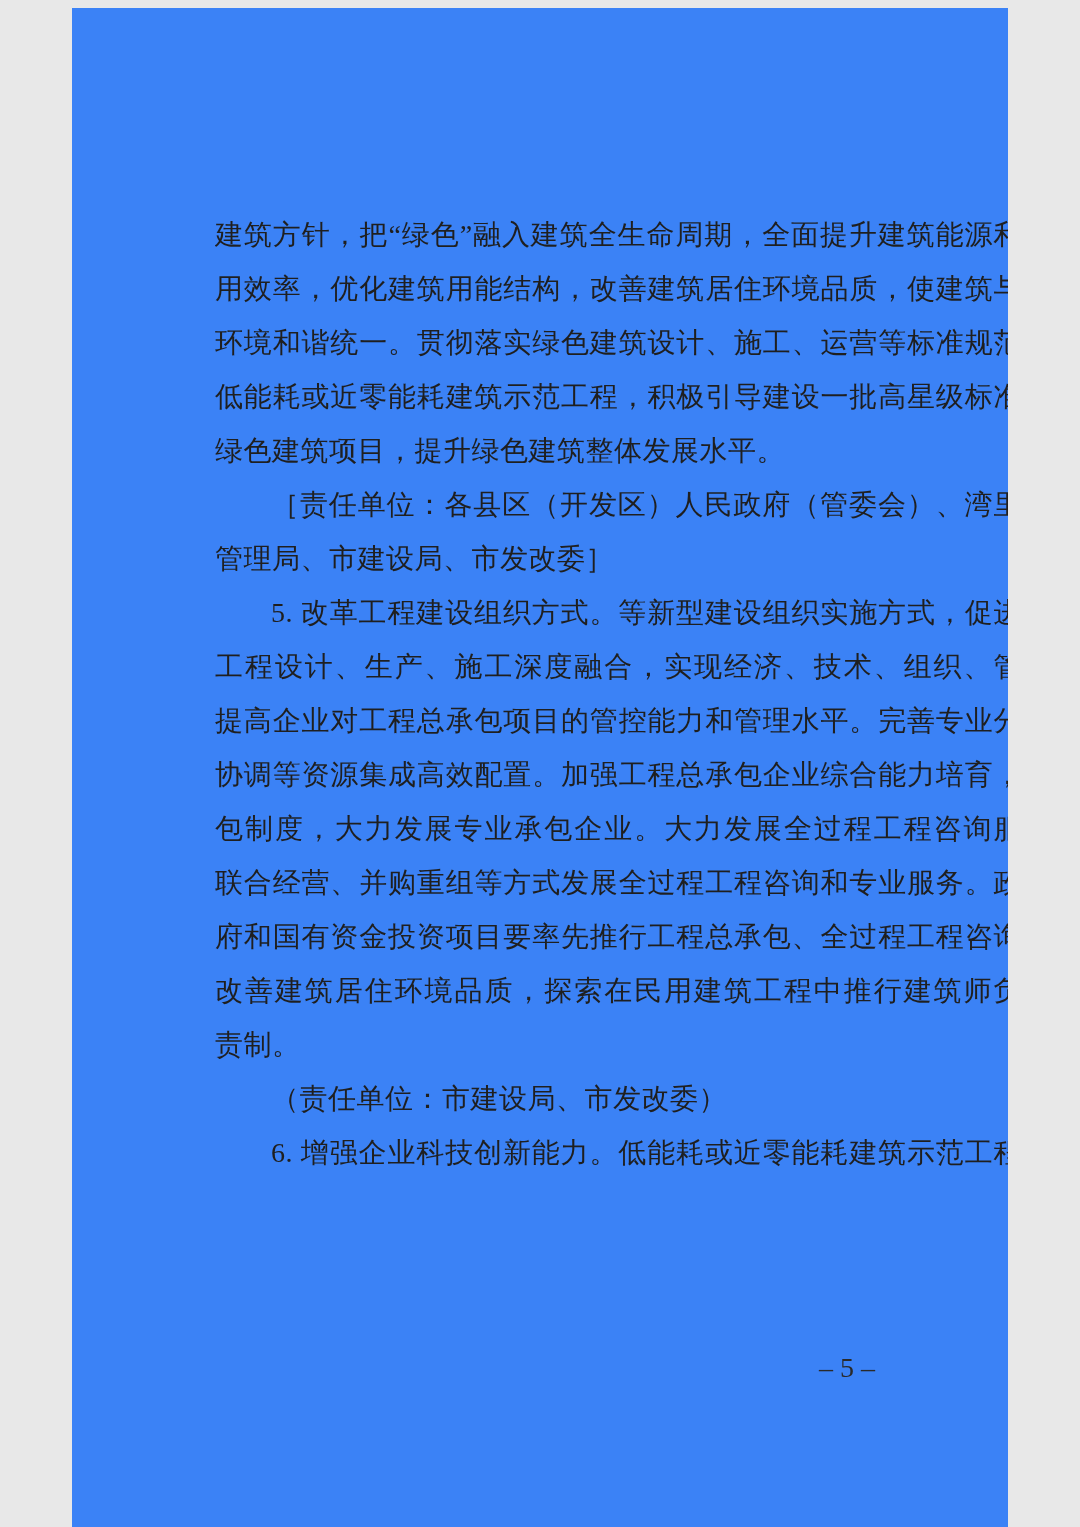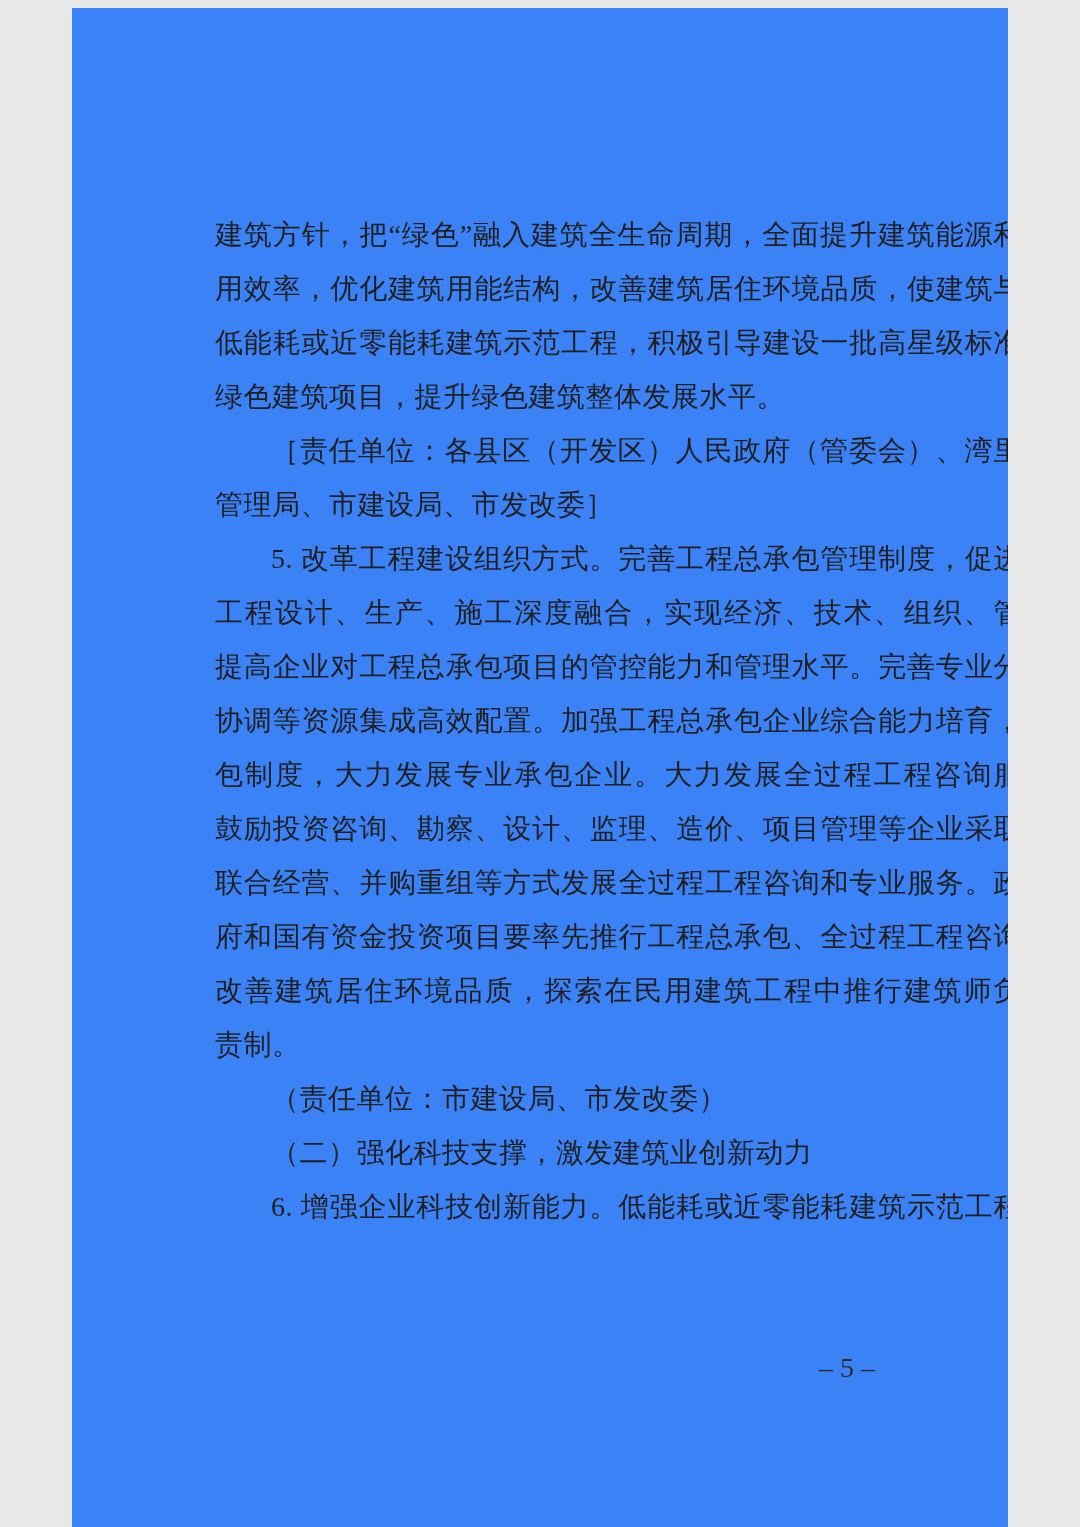--- a/index.html
+++ b/index.html
@@ -55,32 +55,31 @@
     font-family: "Liberation Serif", serif;
   }
 </style>
 </head>
 <body>
 
 <div class="page">
   <div class="doc-body">
       <div class="line fill"><span class="seg">建筑方针，把“绿色”融入建筑全生命周期，全面提升建筑能源利</span></div>
       <div class="line fill"><span class="seg">用效率，优化建筑用能结构，改善建筑居住环境品质，使建筑与</span></div>
+      <div class="line fill"><span class="seg">环境和谐统一。贯彻落实绿色建筑设计、施工、运营等标准规范</span></div>
       <div class="line fill"><span class="seg">低能耗或近零能耗建筑示范工程，积极引导建设一批高星级标准</span></div>
       <div class="line"><span class="seg">绿色建筑项目，提升绿色建筑整体发展水平。</span></div>
       <div class="line fill indent"><span class="seg">［责任单位：各县区（开发区）人民政府（管委会）、湾里</span></div>
       <div class="line"><span class="seg">管理局、市建设局、市发改委］</span></div>
-      <div class="line fill indent"><span class="seg bold">5. 改革工程建设组织方式。</span><span class="seg">完善工程总承包管理制度，促进</span></div>
+      <div class="line fill indent"><span class="seg bold">5. 改革工程建设组织方式。</span><span class="seg">等新型建设组织实施方式，促进</span></div>
       <div class="line fill"><span class="seg">工程设计、生产、施工深度融合，实现经济、技术、组织、管理、</span></div>
       <div class="line fill"><span class="seg">提高企业对工程总承包项目的管控能力和管理水平。完善专业分</span></div>
       <div class="line fill"><span class="seg">协调等资源集成高效配置。加强工程总承包企业综合能力培育，</span></div>
       <div class="line fill"><span class="seg">包制度，大力发展专业承包企业。大力发展全过程工程咨询服务，</span></div>
-      <div class="line fill"><span class="seg">鼓励投资咨询、勘察、设计、监理、造价、项目管理等企业采取</span></div>
       <div class="line fill"><span class="seg">联合经营、并购重组等方式发展全过程工程咨询和专业服务。政</span></div>
       <div class="line fill"><span class="seg">府和国有资金投资项目要率先推行工程总承包、全过程工程咨询</span></div>
       <div class="line fill"><span class="seg">改善建筑居住环境品质，探索在民用建筑工程中推行建筑师负</span></div>
       <div class="line"><span class="seg">责制。</span></div>
       <div class="line indent"><span class="seg">（责任单位：市建设局、市发改委）</span></div>
-      <div class="line indent"><span class="seg bold">（二）强化科技支撑，激发建筑业创新动力</span></div>
       <div class="line fill indent"><span class="seg bold">6. 增强企业科技创新能力。</span><span class="seg">低能耗或近零能耗建筑示范工程</span></div>
     </div>
   <div class="page-footer">– 5 –</div>
 </div>
 
 </body></html>

